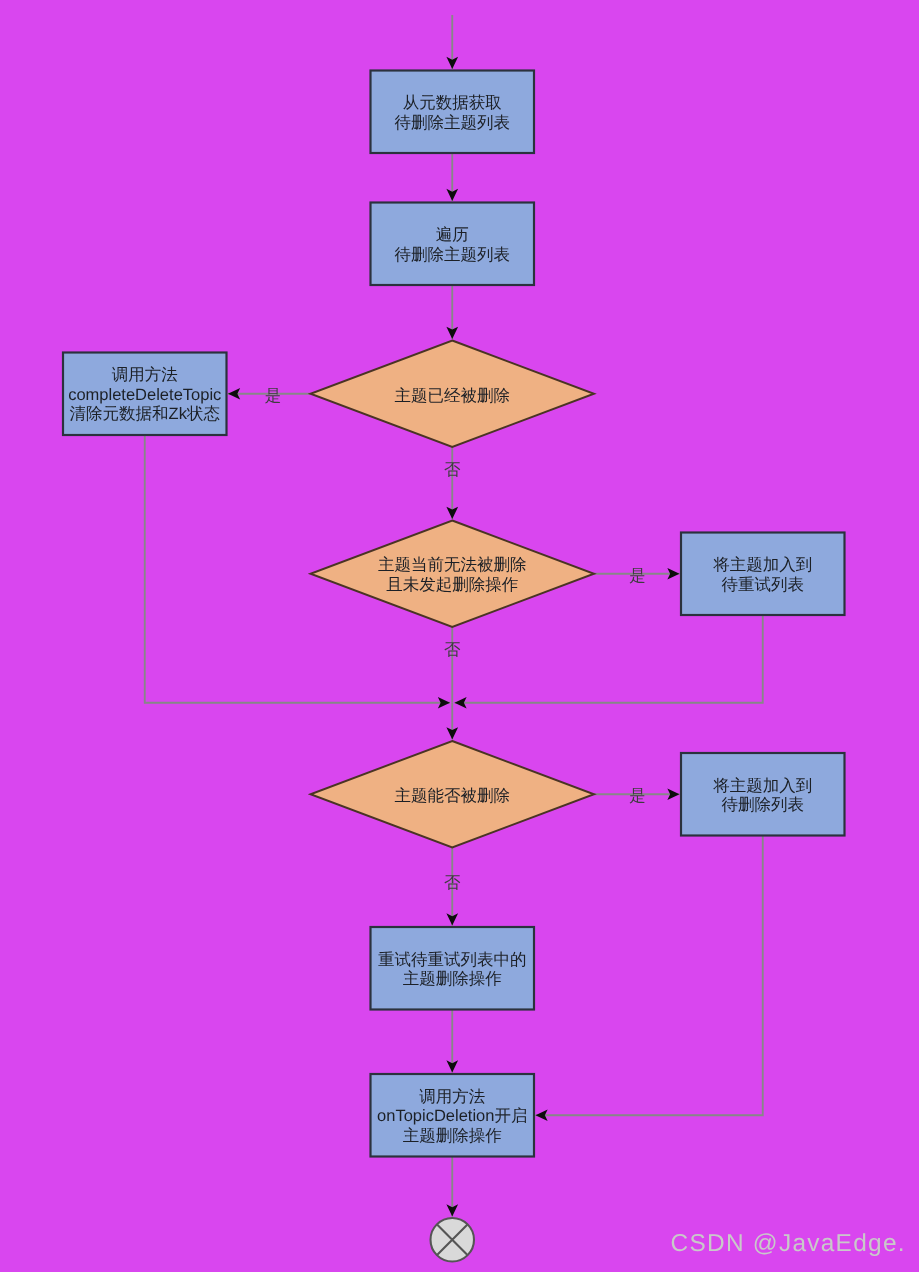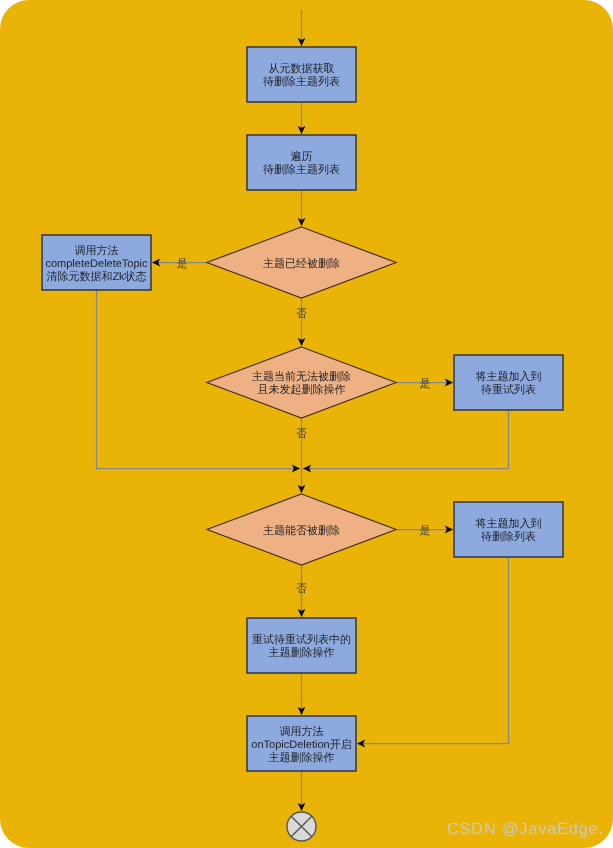--- a/index.html
+++ b/index.html
@@ -1,20 +1,20 @@
 <!DOCTYPE html>
 <html><head>
 <meta charset="utf-8">
 <title>Topic Deletion Flowchart</title>
 <style>
   html,body{margin:0;padding:0;background:#ffffff;}
   body{width:613px;height:848px;overflow:hidden;
        font-family:"Liberation Sans",sans-serif;
        -webkit-font-smoothing:antialiased;text-rendering:geometricPrecision;}
-  #stage{position:relative;width:613px;height:848px;background:#eab308;border-radius:29px;}
+  #stage{position:relative;width:613px;height:848px;background:#d946ef;}
   svg#flow{position:absolute;left:0;top:0;width:613px;height:848px;display:block;
            transform:translateZ(0);}
   .node-text{font-family:"Liberation Sans",sans-serif;font-size:11.0px;fill:#1c2026;
              text-anchor:middle;dominant-baseline:central;}
   .edge-label{font-family:"Liberation Sans",sans-serif;font-size:11.0px;fill:#3d3d3d;
              text-anchor:middle;dominant-baseline:central;}
   .watermark{font-family:"Liberation Sans",sans-serif;font-size:16.3px;fill:#c9c9c9;
              text-anchor:start;dominant-baseline:alphabetic;letter-spacing:0.85px;}
 </style>
 </head>

